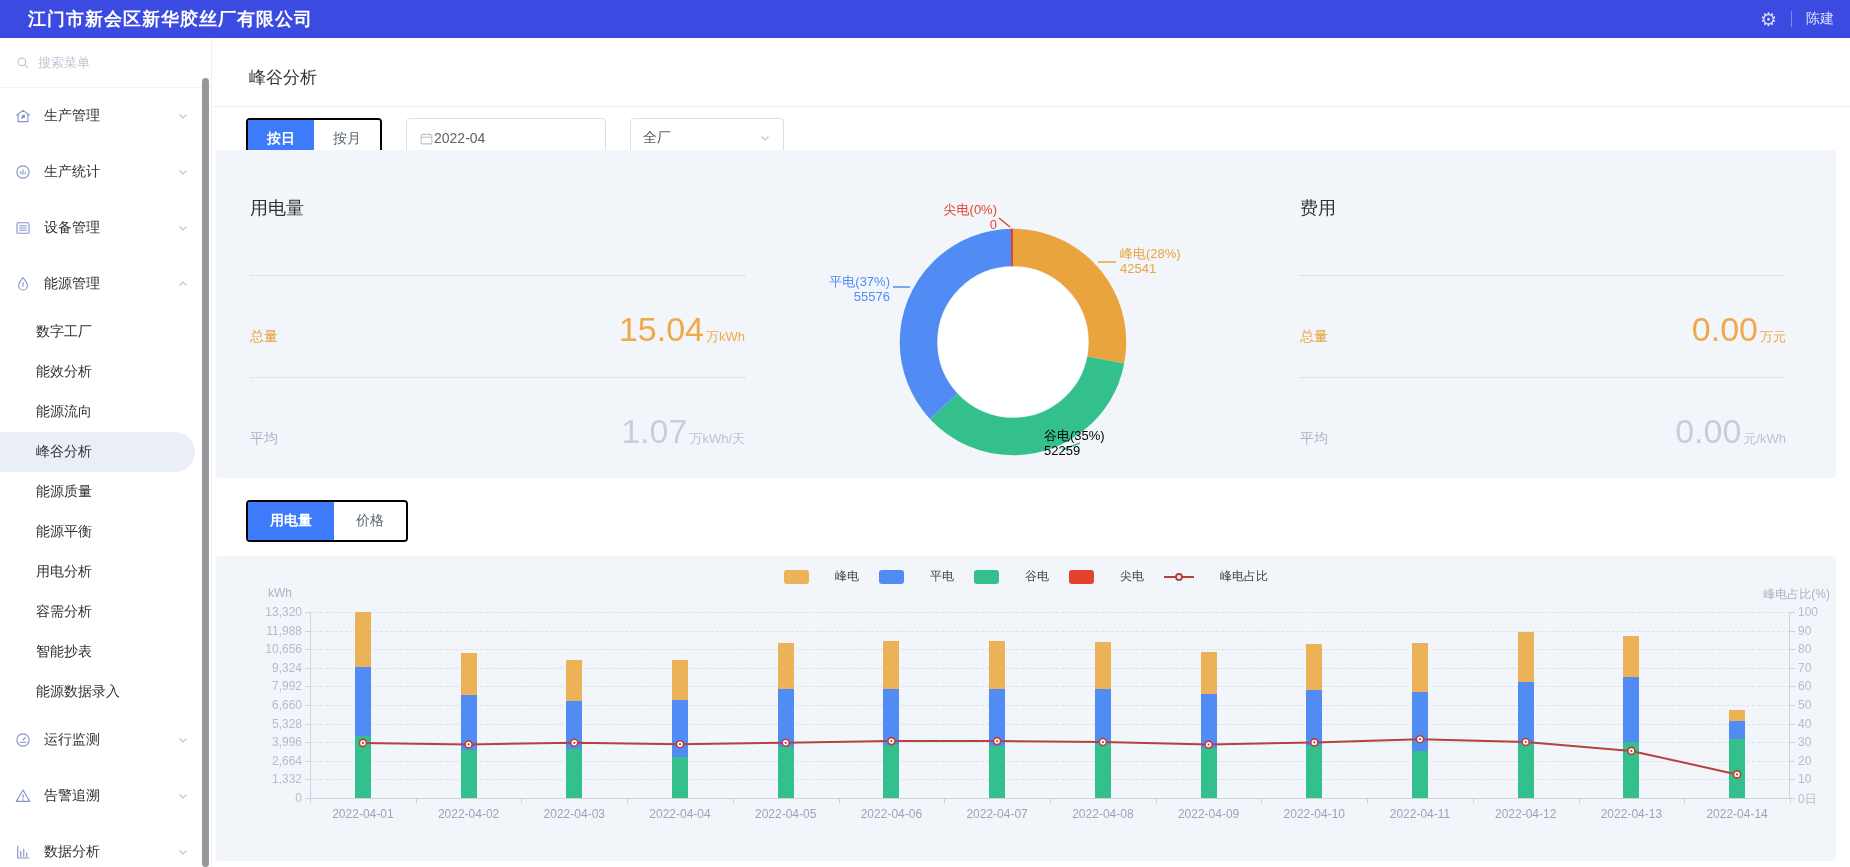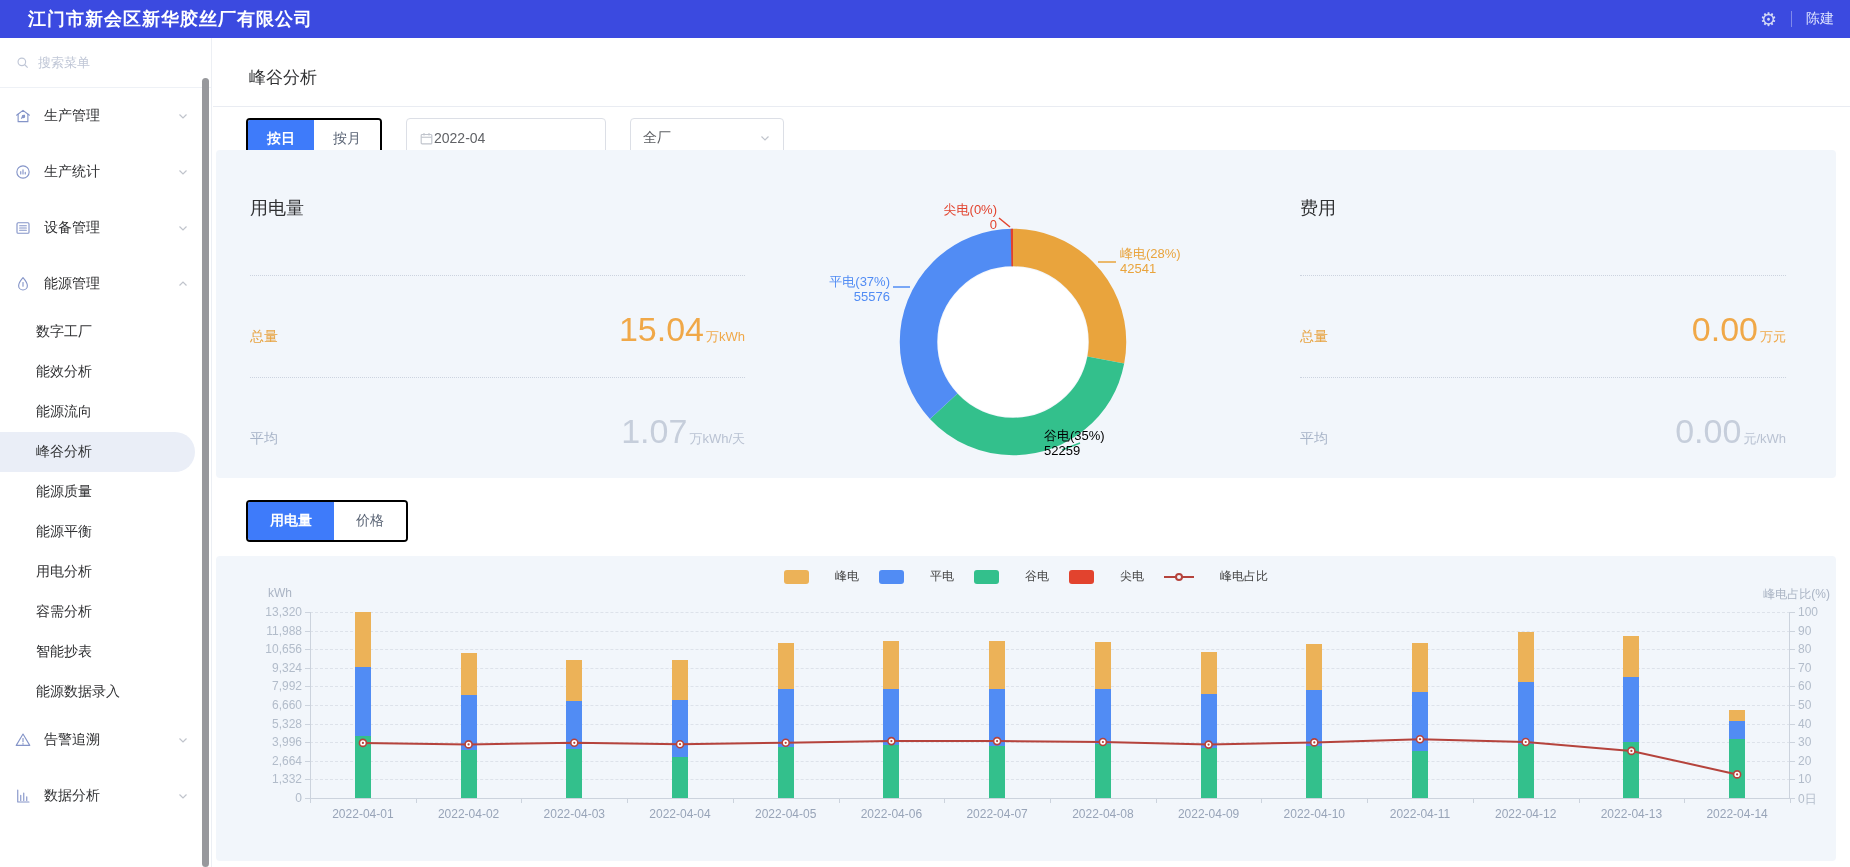--- a/index.html
+++ b/index.html
@@ -157,20 +157,31 @@
       <div class="m-sub">数字工厂</div>
       <div class="m-sub">能效分析</div>
       <div class="m-sub">能源流向</div>
       <div class="m-sub active">峰谷分析</div>
       <div class="m-sub">能源质量</div>
       <div class="m-sub">能源平衡</div>
       <div class="m-sub">用电分析</div>
       <div class="m-sub">容需分析</div>
       <div class="m-sub">智能抄表</div>
       <div class="m-sub">能源数据录入</div>
+      <div class="m-item">
+        <svg width="18" height="18" viewBox="0 0 24 24" fill="none" stroke="#8494c8" stroke-width="1.5" stroke-linecap="round" stroke-linejoin="round">
+          <circle cx="12" cy="12" r="8.2"></circle>
+          <path d="M12 12l3.2-3.2"></path>
+          <path d="M8 15h8"></path>
+        </svg>
+        <span class="lbl">运行监测</span>
+        <svg class="chev" width="12" height="12" viewBox="0 0 24 24">
+          <polyline points="5,9 12,16 19,9" fill="none" stroke="#c0c4cc" stroke-width="2.4"></polyline>
+        </svg>
+      </div>
       <div class="m-item">
         <svg width="18" height="18" viewBox="0 0 24 24" fill="none" stroke="#8494c8" stroke-width="1.5" stroke-linecap="round" stroke-linejoin="round">
           <path d="M12 4 21 19.2H3Z"></path>
           <path d="M12 10v4.2"></path>
           <path d="M12 16.6v.9"></path>
         </svg>
         <span class="lbl">告警追溯</span>
         <svg class="chev" width="12" height="12" viewBox="0 0 24 24">
           <polyline points="5,9 12,16 19,9" fill="none" stroke="#c0c4cc" stroke-width="2.4"></polyline>
         </svg>

